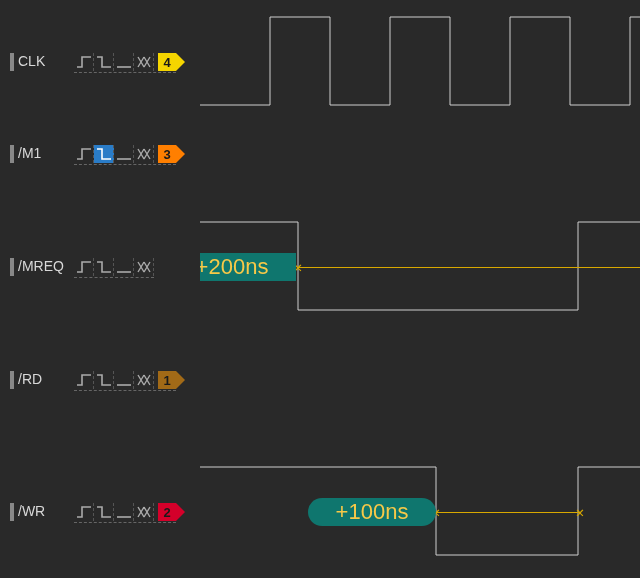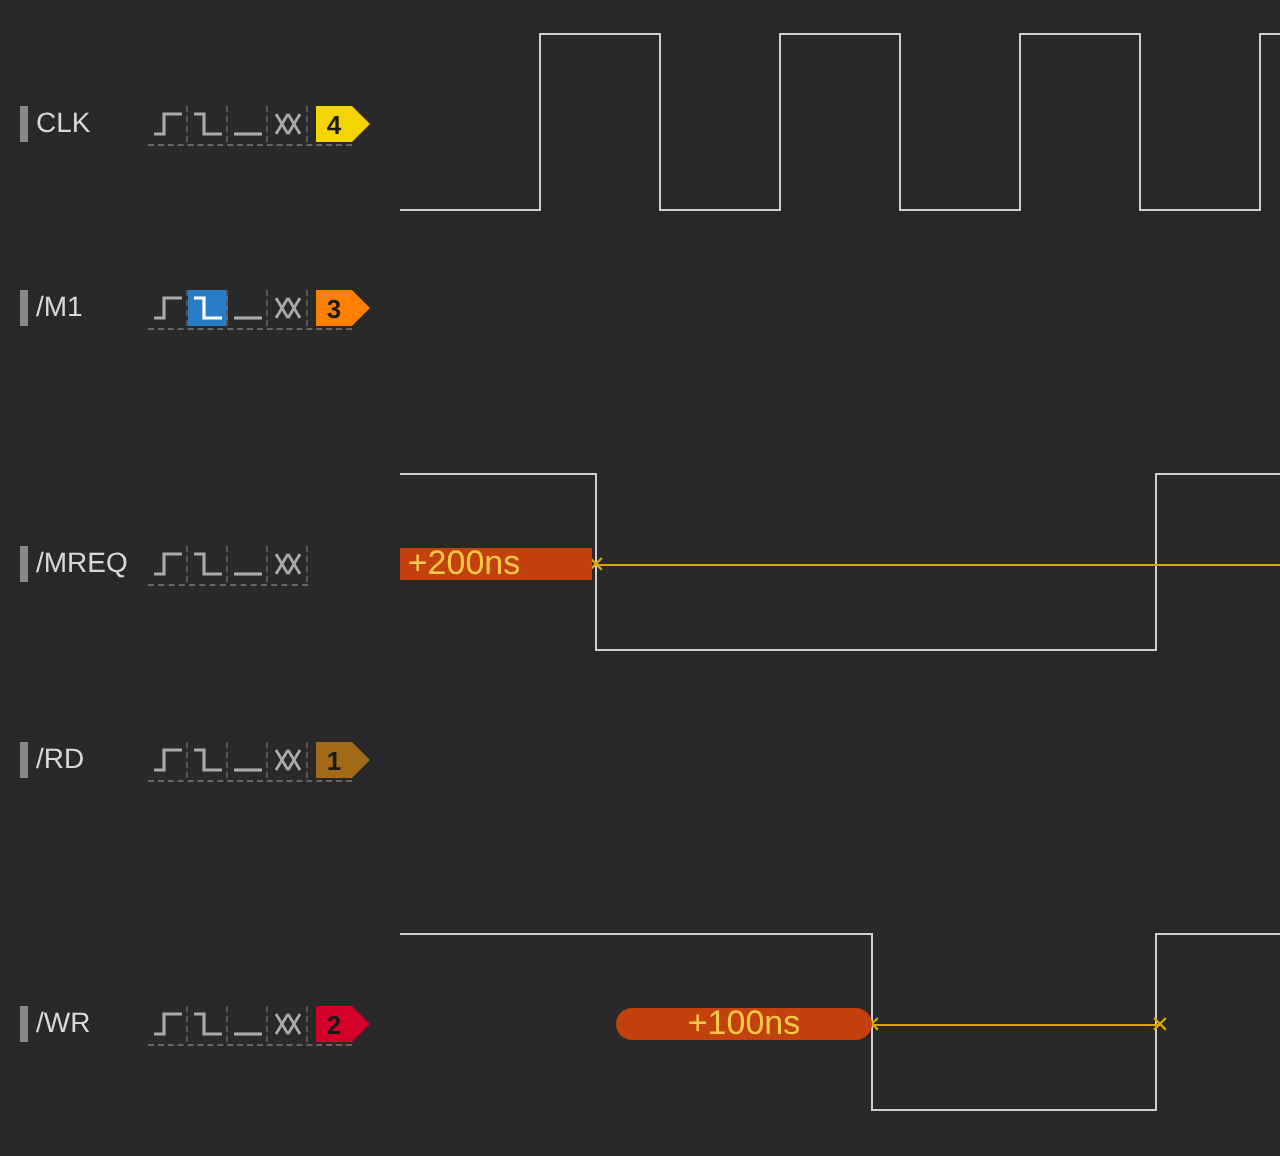--- a/index.html
+++ b/index.html
@@ -111,24 +111,24 @@
   .wave-area {
     position: absolute;
     left: 200px;
     top: 0;
     width: 440px;
     height: 100%;
     overflow: hidden;
   }
   .timing-pill {
     position: absolute;
-    height: 16px;
-    background: #c2410c;
+    height: 28px;
+    background: #0f766e;
     color: #f7c948;
-    font-size: 17px;
+    font-size: 22px;
     font-weight: 500;
     display: flex;
     align-items: center;
     justify-content: center;
     padding: 0 10px;
     top: 50%;
     transform: translateY(-50%);
     white-space: nowrap;
   }
   .highlight-line {
@@ -209,21 +209,21 @@
         <div class="tool-btn">
           <svg width="16" height="14" viewBox="0 0 16 14">
             <path d="M2 2 L8 12 M8 2 L2 12 M8 2 L14 12 M14 2 L8 12" fill="none" stroke="#aaa" stroke-width="1.4"></path>
           </svg>
         </div>
         <div class="toolbar-underline"></div>
         <div class="count-tag tag-orange">3</div>
       </div>
       <div class="wave-area"></div>
     </div>
-    <div class="signal-row" style="top: 227px;">
+    <div class="signal-row" style="top: 212px;">
       <div class="label-area">
         <div class="color-bar"></div>
         <div class="signal-name">/MREQ</div>
       </div>
       <div class="toolbar">
         <div class="tool-btn">
           <svg width="16" height="14" viewBox="0 0 16 14">
             <path d="M1 12 H6 V2 H15" fill="none" stroke="#aaa" stroke-width="1.6"></path>
           </svg>
         </div>

